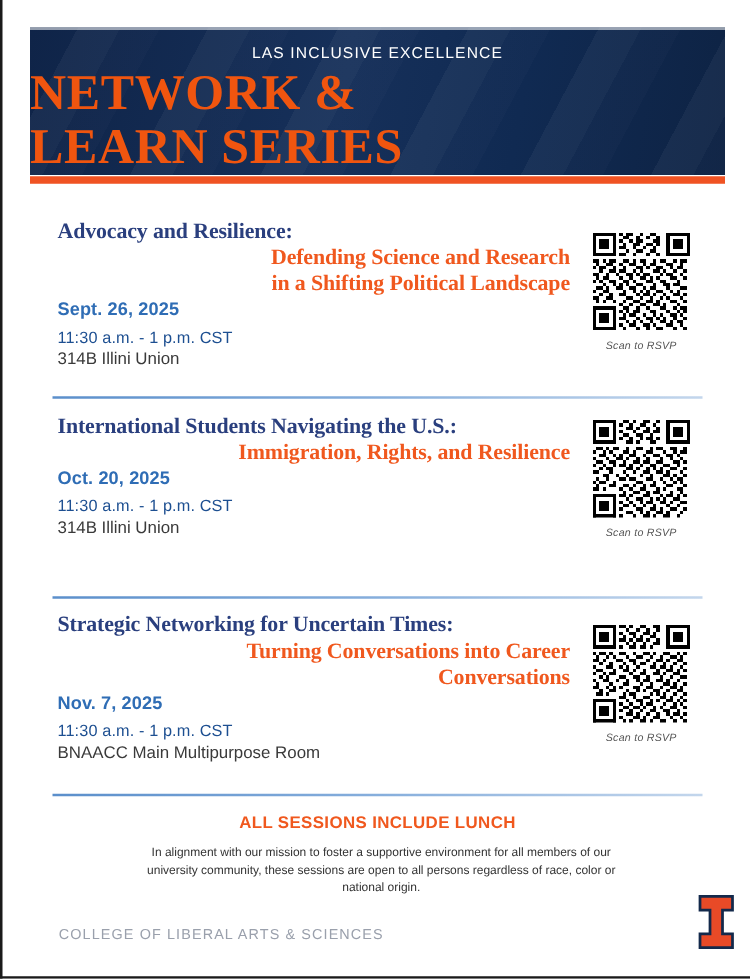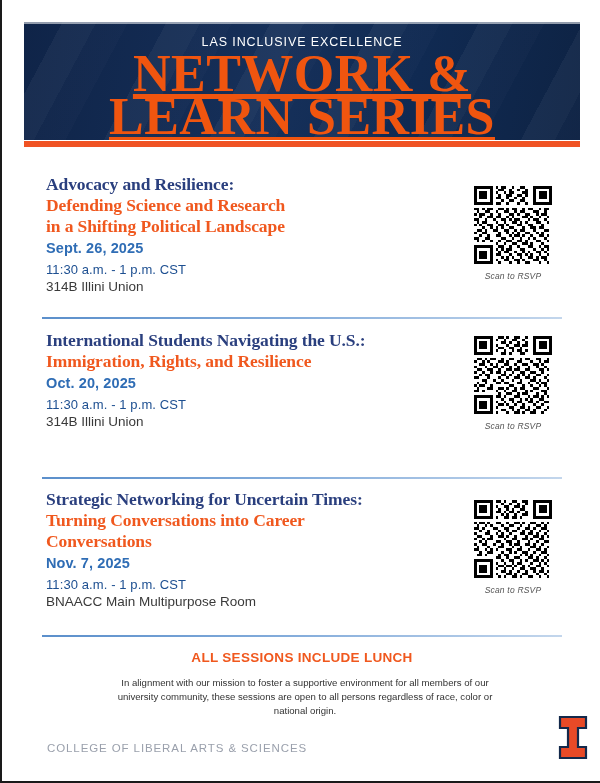--- a/index.html
+++ b/index.html
@@ -62,28 +62,26 @@
     color: #ffffff;
     font-size: 12.5px;
     letter-spacing: 0.9px;
     font-weight: 400;
   }
   .banner-title {
     position: absolute;
     left: 0;
     top: 30px;
     width: 100%;
-    text-align: center;
     color: #f0550f;
     font-family: "Liberation Serif", serif;
     font-weight: bold;
-    font-size: 52px;
+    font-size: 40px;
     line-height: 43px;
     letter-spacing: 0.5px;
-    text-decoration: underline;
   }
   .banner-accent {
     position: absolute;
     left: 0;
     top: 119px;
     width: 100%;
     height: 6px;
     background: #f05323;
   }
 
@@ -108,20 +106,21 @@
     color: #2a3f7e;
     letter-spacing: -0.1px;
   }
   .ev-subtitle {
     font-family: "Liberation Serif", serif;
     font-weight: bold;
     font-size: 17.5px;
     line-height: 21px;
     color: #f0581e;
     letter-spacing: -0.1px;
+    text-align: right;
   }
   .ev-date {
     font-size: 14.5px;
     font-weight: bold;
     color: #2f6db5;
     margin-top: 3px;
     letter-spacing: 0.1px;
   }
   .ev-time {
     font-size: 13px;

